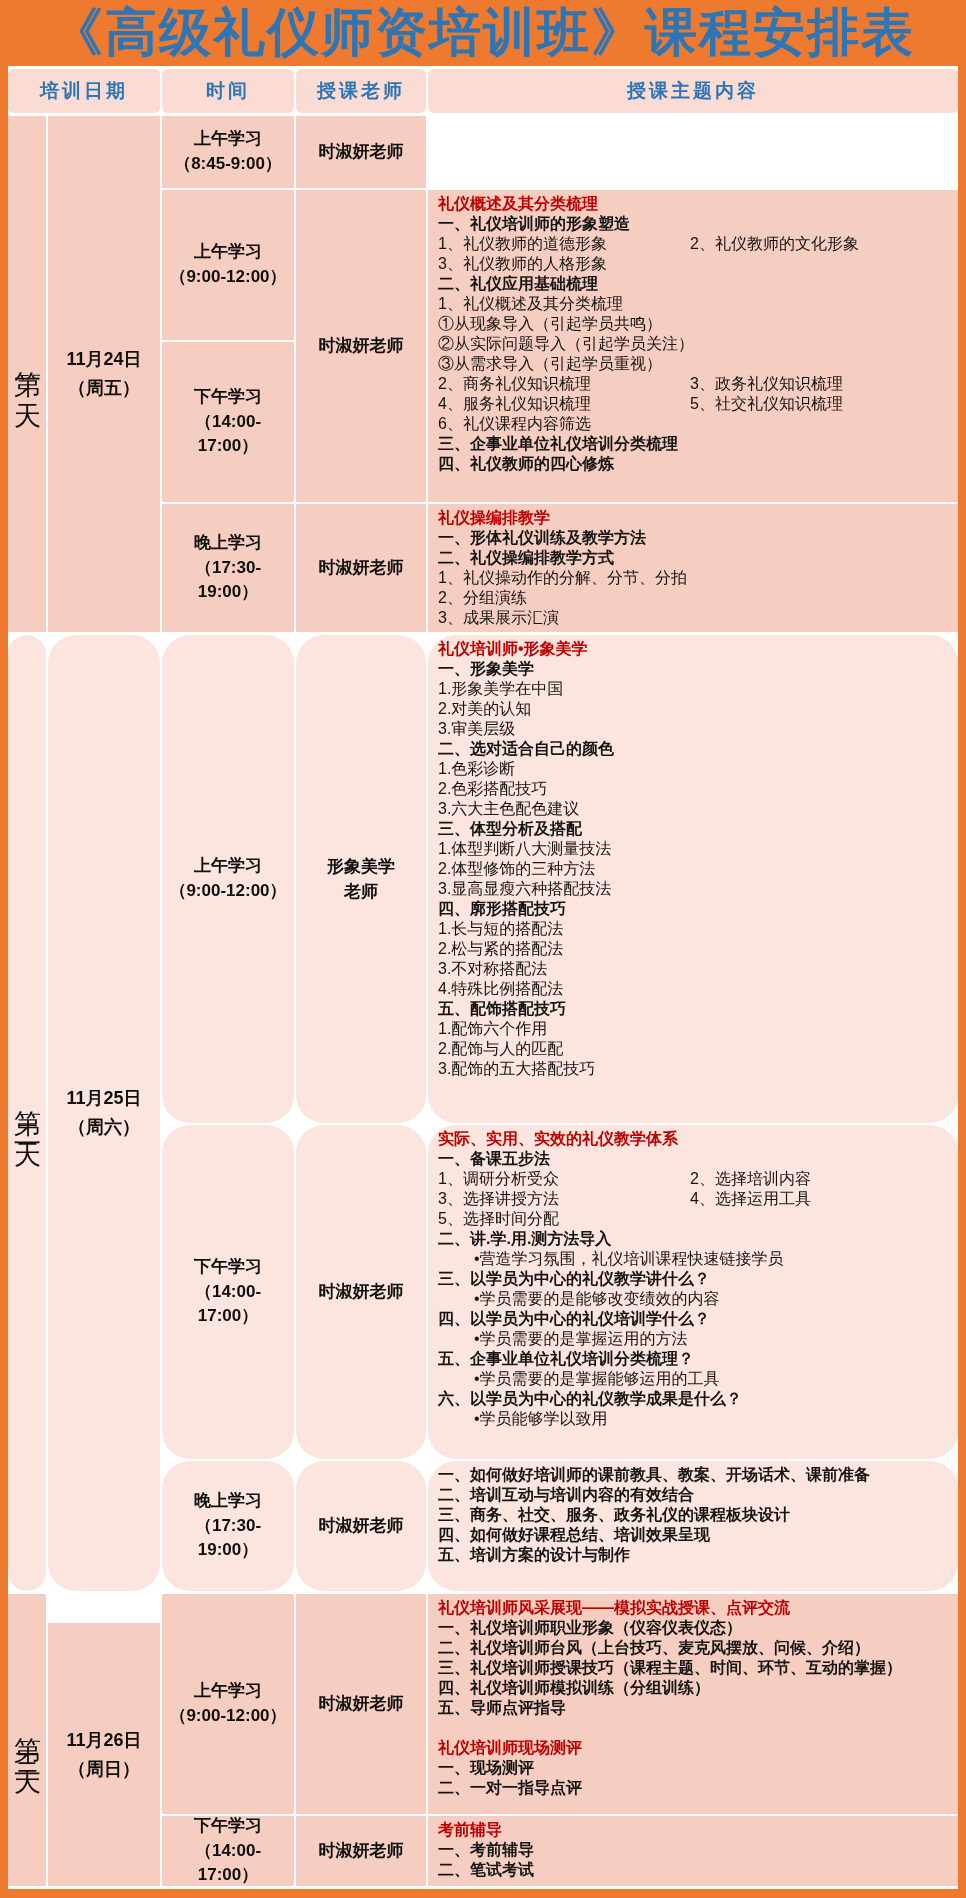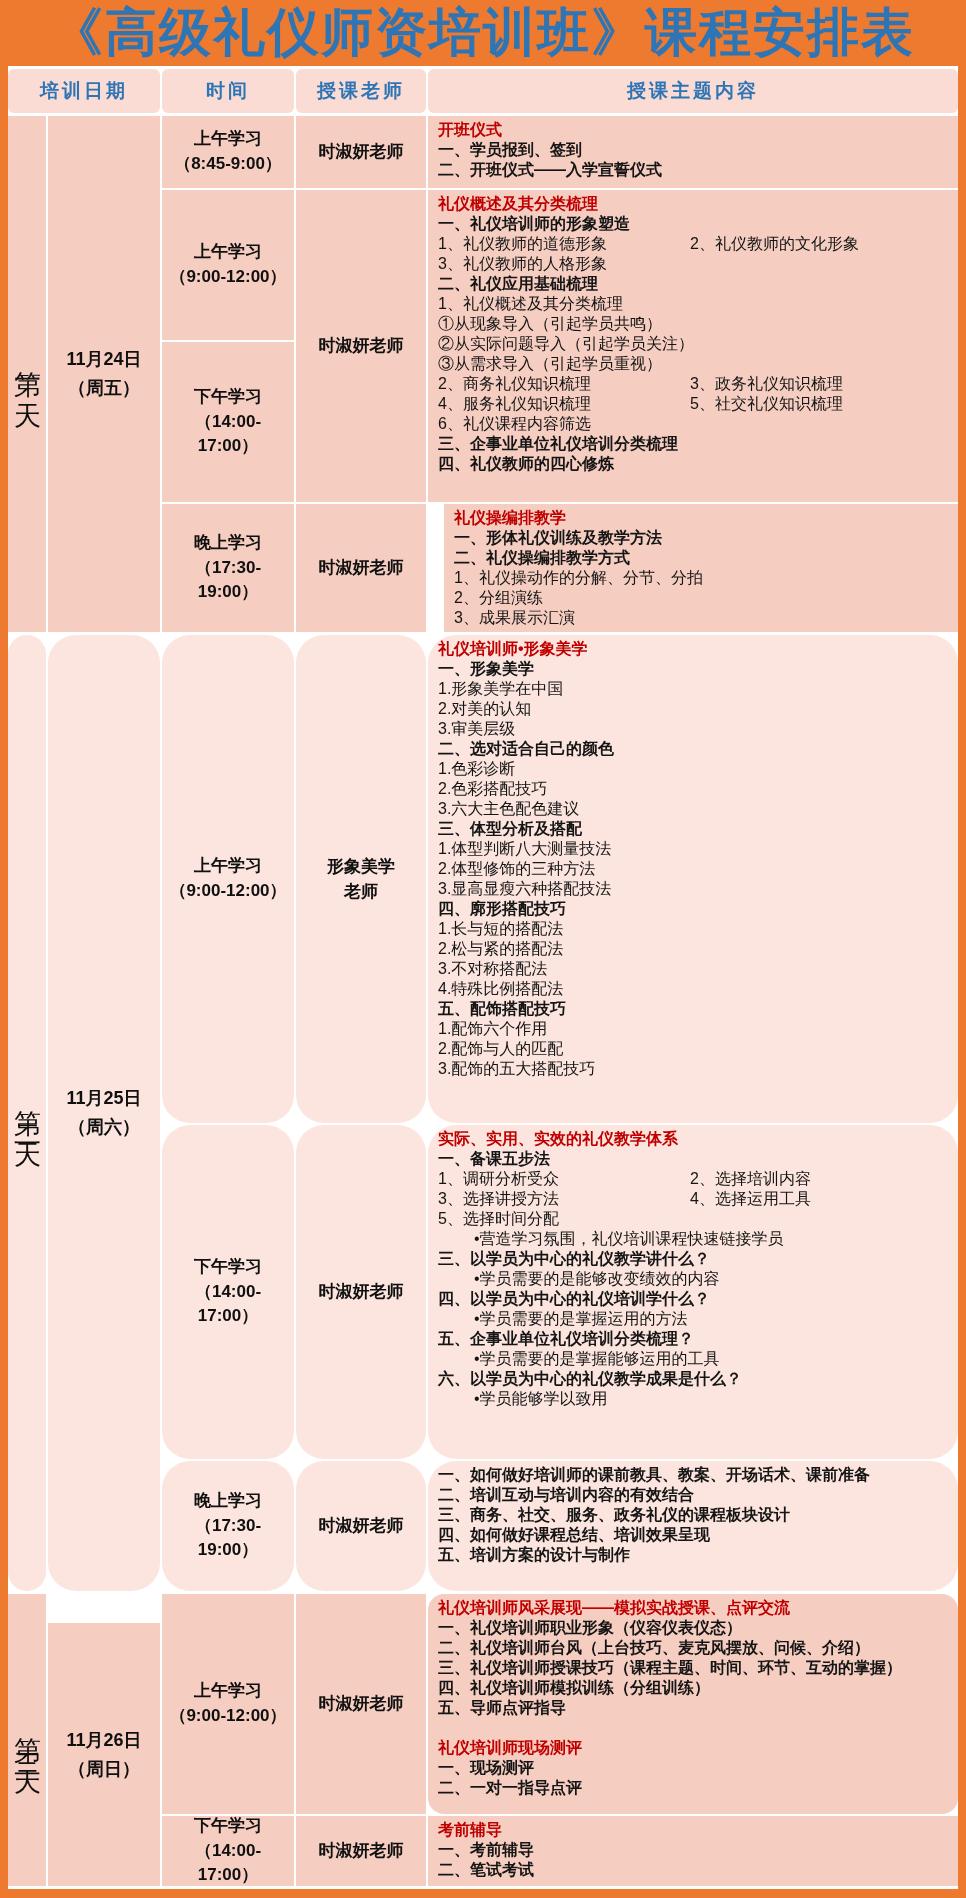--- a/index.html
+++ b/index.html
@@ -58,25 +58,20 @@
             <div>11月24日</div>
             <div>（周五）</div>
           </div>
           <div class="cell time-cell" style="grid-row: 1;">
             <div>上午学习</div>
             <div>（8:45-9:00）</div>
           </div>
           <div class="cell teacher-cell" style="grid-row: 1 / span 1;">
             <div>时淑妍老师</div>
           </div>
-          <div class="cell content-cell" style="grid-row: 1 / span 1;">
-            <div class="c-line c-title">开班仪式</div>
-            <div class="c-line c-bold">一、学员报到、签到</div>
-            <div class="c-line c-bold">二、开班仪式——入学宣誓仪式</div>
-          </div>
           <div class="cell time-cell" style="grid-row: 2;">
             <div>上午学习</div>
             <div>（9:00-12:00）</div>
           </div>
           <div class="cell time-cell" style="grid-row: 3;">
             <div>下午学习</div>
             <div>（14:00-</div>
             <div>17:00）</div>
           </div>
           <div class="cell teacher-cell" style="grid-row: 2 / span 2;">
@@ -108,21 +103,21 @@
             <div class="c-line c-bold">四、礼仪教师的四心修炼</div>
           </div>
           <div class="cell time-cell" style="grid-row: 4;">
             <div>晚上学习</div>
             <div>（17:30-</div>
             <div>19:00）</div>
           </div>
           <div class="cell teacher-cell" style="grid-row: 4 / span 1;">
             <div>时淑妍老师</div>
           </div>
-          <div class="cell content-cell" style="grid-row: 4 / span 1; margin-left: 16px;">
+          <div class="cell content-cell" style="grid-row: 4 / span 1;">
             <div class="c-line c-title">礼仪操编排教学</div>
             <div class="c-line c-bold">一、形体礼仪训练及教学方法</div>
             <div class="c-line c-bold">二、礼仪操编排教学方式</div>
             <div class="c-line">1、礼仪操动作的分解、分节、分拍</div>
             <div class="c-line">2、分组演练</div>
             <div class="c-line">3、成果展示汇演</div>
           </div>
         </div>
         <div class="day-block tone-light" style="grid-template-rows: 488px 334px 130px;">
           <div class="cell day-label-cell" style="grid-row: 1 / span 3;">
@@ -177,20 +172,21 @@
             <div class="c-line c-bold">一、备课五步法</div>
             <div class="c-line c-cols">
               <div class="l">1、调研分析受众</div>
               <div class="r">2、选择培训内容</div>
             </div>
             <div class="c-line c-cols">
               <div class="l">3、选择讲授方法</div>
               <div class="r">4、选择运用工具</div>
             </div>
             <div class="c-line">5、选择时间分配</div>
+            <div class="c-line c-bold">二、讲.学.用.测方法导入</div>
             <div class="c-line c-bullet">•营造学习氛围，礼仪培训课程快速链接学员</div>
             <div class="c-line c-bold">三、以学员为中心的礼仪教学讲什么？</div>
             <div class="c-line c-bullet">•学员需要的是能够改变绩效的内容</div>
             <div class="c-line c-bold">四、以学员为中心的礼仪培训学什么？</div>
             <div class="c-line c-bullet">•学员需要的是掌握运用的方法</div>
             <div class="c-line c-bold">五、企事业单位礼仪培训分类梳理？</div>
             <div class="c-line c-bullet">•学员需要的是掌握能够运用的工具</div>
             <div class="c-line c-bold">六、以学员为中心的礼仪教学成果是什么？</div>
             <div class="c-line c-bullet">•学员能够学以致用</div>
           </div>
@@ -218,21 +214,21 @@
             <div>11月26日</div>
             <div>（周日）</div>
           </div>
           <div class="cell time-cell" style="grid-row: 1;">
             <div>上午学习</div>
             <div>（9:00-12:00）</div>
           </div>
           <div class="cell teacher-cell" style="grid-row: 1 / span 1;">
             <div>时淑妍老师</div>
           </div>
-          <div class="cell content-cell" style="grid-row: 1 / span 1; border-radius: 16px;">
+          <div class="cell content-cell" style="grid-row: 1 / span 1;">
             <div class="c-line c-title">礼仪培训师风采展现——模拟实战授课、点评交流</div>
             <div class="c-line c-bold">一、礼仪培训师职业形象（仪容仪表仪态）</div>
             <div class="c-line c-bold">二、礼仪培训师台风（上台技巧、麦克风摆放、问候、介绍）</div>
             <div class="c-line c-bold">三、礼仪培训师授课技巧（课程主题、时间、环节、互动的掌握）</div>
             <div class="c-line c-bold">四、礼仪培训师模拟训练（分组训练）</div>
             <div class="c-line c-bold">五、导师点评指导</div>
             <div class="c-blank"></div>
             <div class="c-line c-title">礼仪培训师现场测评</div>
             <div class="c-line c-bold">一、现场测评</div>
             <div class="c-line c-bold">二、一对一指导点评</div>

